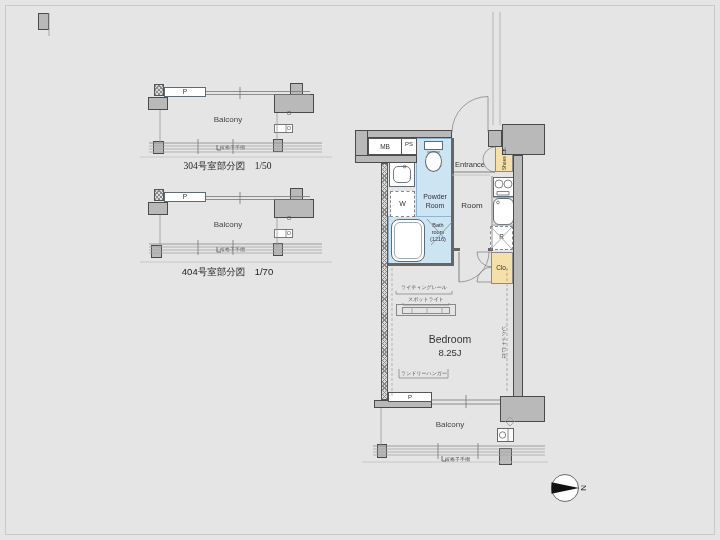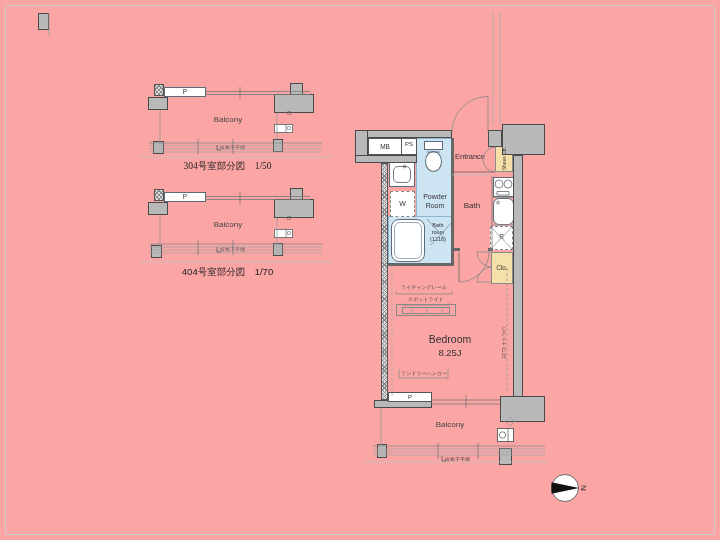--- a/index.html
+++ b/index.html
@@ -1,17 +1,17 @@
 <!DOCTYPE html>
 <html><head>
 <meta charset="utf-8">
 <title>Floor Plan</title>
 <style>
   html,body{margin:0;padding:0;background:#fff;}
-  #stage{position:relative;width:720px;height:540px;background:#fca5a5;overflow:hidden;
+  #stage{position:relative;width:720px;height:540px;background:#e5e5e5;overflow:hidden;
          font-family:"Liberation Sans",sans-serif;color:#333;}
   .abs{position:absolute;box-sizing:border-box;}
   .wall{background:#b9b9b9;border:1px solid #4a4a4a;}
   .hatch{background-color:#dcdcdc;border:1px solid #555;
          background-image:repeating-linear-gradient(45deg,#8a8a8a 0 1px,transparent 1px 3px),
                           repeating-linear-gradient(-45deg,#8a8a8a 0 1px,transparent 1px 3px);}
   .fix{background:#fff;border:1px solid #5c6b76;}
   .dash{background:#fff;border:1px dashed #888;}
   .wet{background:#cde4f3;border:1px solid #8fb4cf;}
   .stor{background:#f5e0a9;border:1px solid #8a8a8a;}
@@ -103,25 +103,25 @@
     <div class="abs wall" style="left:499px;top:448px;width:13px;height:17px;"></div>
     <div class="abs fix" style="left:497px;top:428px;width:17px;height:14px;border-color:#666;"></div>
 
     <div class="abs part" style="left:451px;top:138px;width:3px;height:128px;"></div>
     <div class="abs part" style="left:388px;top:263px;width:66px;height:3px;"></div>
     <div class="abs part" style="left:451px;top:248px;width:9px;height:3px;"></div>
     <div class="abs part" style="left:488px;top:248px;width:5px;height:3px;"></div>
 
     <div class="abs txt c" style="left:368px;top:138px;width:34px;height:17px;line-height:17px;font-size:6.5px;">MB</div>
     <div class="abs txt c" style="left:401px;top:141px;width:16px;height:11px;font-size:6px;">PS</div>
-    <div class="abs txt c" style="left:450px;top:152px;width:40px;height:10px;font-size:7.5px;">Entrance</div>
+    <div class="abs txt c" style="left:450px;top:160px;width:40px;height:10px;font-size:7.5px;">Entrance</div>
     <div class="abs" style="left:495px;top:146px;width:18px;height:26px;display:flex;align-items:center;justify-content:center;">
       <span class="txt vtext" style="font-size:5px;">Shoes Cb.</span>
     </div>
-    <div class="abs txt c" style="left:458px;top:201px;width:28px;height:11px;font-size:8px;">Bath</div>
+    <div class="abs txt c" style="left:458px;top:201px;width:28px;height:11px;font-size:8px;">Room</div>
     <div class="abs txt c" style="left:417px;top:192px;width:36px;height:20px;font-size:7px;line-height:1.3;">Powder Room</div>
     <div class="abs txt c" style="left:390px;top:191px;width:25px;height:26px;line-height:26px;font-size:7px;">W</div>
     <div class="abs txt c" style="left:426px;top:222px;width:24px;height:30px;font-size:5.5px;line-height:1.3;">Bath room (1216)</div>
     <div class="abs txt c" style="left:490px;top:233px;width:23px;height:10px;font-size:6.5px;"><span style="background:#fff;padding:0 1px;">R</span></div>
     <div class="abs txt c" style="left:491px;top:252px;width:22px;height:32px;line-height:32px;font-size:6.5px;">Clo.</div>
     <div class="abs txt c" style="left:405px;top:333px;width:90px;height:14px;font-size:10.5px;text-align:center;">Bedroom</div>
     <div class="abs txt c" style="left:405px;top:347px;width:90px;height:12px;font-size:9.5px;">8.25J</div>
     <div class="abs txt c" style="left:394px;top:284px;width:60px;height:7px;font-size:5px;color:#444;">ライティングレール</div>
     <div class="abs txt c" style="left:400px;top:296px;width:52px;height:7px;font-size:5px;color:#444;">スポットライト</div>
     <div class="abs txt c" style="left:400px;top:370px;width:48px;height:7px;font-size:5px;color:#444;">ランドリーハンガー</div>

